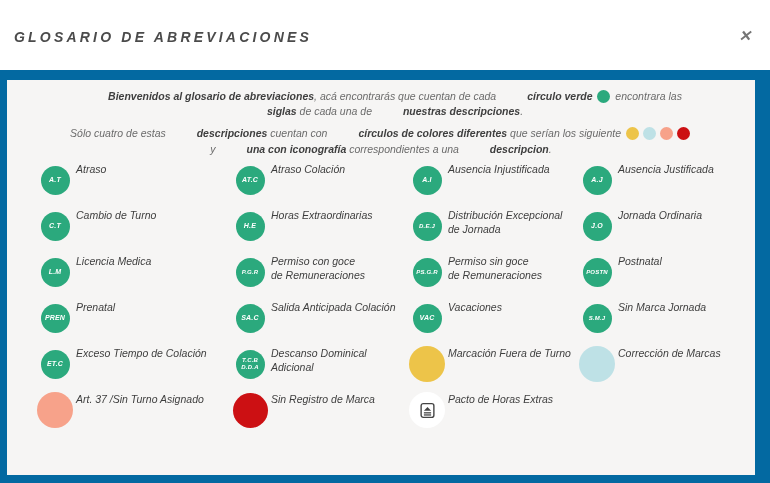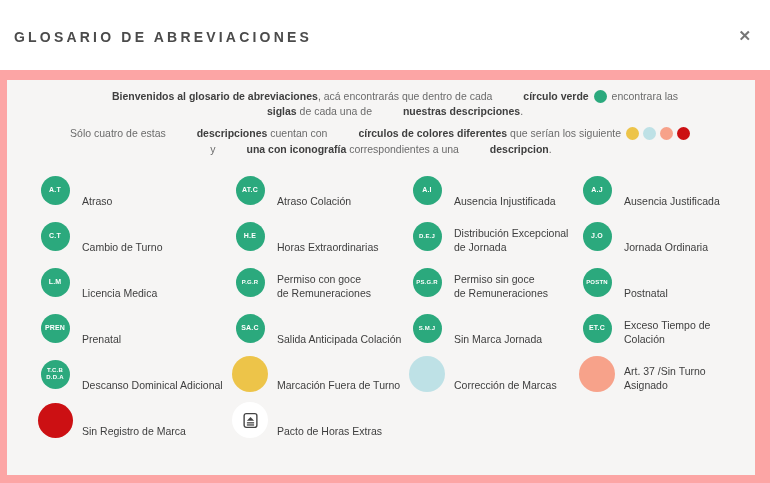--- a/index.html
+++ b/index.html
@@ -1,17 +1,17 @@
 <!DOCTYPE html>
 <html><head>
 <meta charset="utf-8">
 <style>
   html,body{margin:0;padding:0;background:#ffffff;}
   body{font-family:"Liberation Sans", sans-serif; -webkit-font-smoothing:antialiased;}
-  #stage{position:relative;width:770px;height:483px;background:#fca5a5;overflow:hidden;}
+  #stage{position:relative;width:770px;height:483px;background:#0369a1;overflow:hidden;font-style:italic;}
 
   
   .modal-header{position:absolute;top:0;left:0;right:0;height:70px;background:#ffffff;}
   .modal-title{position:absolute;left:14px;top:29px;font-size:14px;font-weight:bold;
     letter-spacing:3.2px;color:#4b4b4b;}
   .close-btn{position:absolute;right:19px;top:28px;font-size:15px;color:#757575;
     font-weight:bold;cursor:pointer;line-height:1;}
 
   
   .panel{position:absolute;left:7px;top:80px;width:748px;height:395px;background:#f6f5f4;}
@@ -24,21 +24,21 @@
     vertical-align:-3px;margin:0 2px;}
   .dot-green{background:#2ba97d;}
   .dot-yellow{background:#edc449;}
   .dot-blue{background:#bee1e6;}
   .dot-salmon{background:#f7a28a;}
   .dot-red{background:#cc1013;}
 
   
   .grid{position:absolute;left:30px;top:82px;right:8px;
     display:grid;grid-template-columns:195px 177px 170px 1fr;grid-auto-rows:46px;}
-  .item{display:flex;align-items:flex-end;gap:9px;}
+  .item{display:flex;align-items:flex-start;gap:3px;}
   .circle-box{width:36px;height:36px;flex:0 0 36px;display:flex;align-items:center;justify-content:center;}
   .circle{border-radius:50%;display:flex;align-items:center;justify-content:center;
     color:#ffffff;font-weight:bold;font-size:7px;letter-spacing:0.2px;text-align:center;
     white-space:pre-line;line-height:1.15;}
   .circle.small-text{font-size:6px;}
   .c-green{width:29px;height:29px;background:#2ba97d;}
   .c-yellow{width:36px;height:36px;background:#edc449;}
   .c-blue{width:36px;height:36px;background:#bee1e6;}
   .c-salmon{width:36px;height:36px;background:#f7a28a;}
   .c-red{width:35px;height:35px;background:#cc1013;}
@@ -50,21 +50,21 @@
 
 <div id="stage">
 
   <div class="modal-header">
     <div class="modal-title">GLOSARIO DE ABREVIACIONES</div>
     <div class="close-btn">✕</div>
   </div>
 
   <div class="panel">
     <div class="intro">
-      <p><span class="b">Bienvenidos al glosario de abreviaciones</span><span>, acá encontrarás que dentro de cada </span><span class="b">círculo verde</span><span> </span><span class="inline-dot dot-green"></span><span> encontrara las</span><br><span class="b">siglas</span><span> de cada una de </span><span class="b">nuestras descripciones</span><span>.</span></p>
+      <p><span class="b">Bienvenidos al glosario de abreviaciones</span><span>, acá encontrarás que cuentan de cada </span><span class="b">círculo verde</span><span> </span><span class="inline-dot dot-green"></span><span> encontrara las</span><br><span class="b">siglas</span><span> de cada una de </span><span class="b">nuestras descripciones</span><span>.</span></p>
       <p><span>Sólo cuatro de estas </span><span class="b">descripciones</span><span> cuentan con </span><span class="b">círculos de colores diferentes</span><span> que serían los siguiente </span><span class="inline-dot dot-yellow"></span><span class="inline-dot dot-blue"></span><span class="inline-dot dot-salmon"></span><span class="inline-dot dot-red"></span><br><span>y </span><span class="b">una con iconografía</span><span> correspondientes a una </span><span class="b">descripcion</span><span>.</span></p>
     </div>
     <div class="grid">
         <div class="item">
           <div class="circle-box">
             <div class="circle c-green">A.T</div>
           </div>
           <div class="item-label">Atraso</div>
         </div>
         <div class="item">
@@ -140,20 +140,26 @@
           <div class="circle-box">
             <div class="circle c-green">PREN</div>
           </div>
           <div class="item-label">Prenatal</div>
         </div>
         <div class="item">
           <div class="circle-box">
             <div class="circle c-green">SA.C</div>
           </div>
           <div class="item-label">Salida Anticipada Colación</div>
+        </div>
+        <div class="item">
+          <div class="circle-box">
+            <div class="circle c-green">VAC</div>
+          </div>
+          <div class="item-label">Vacaciones</div>
         </div>
         <div class="item">
           <div class="circle-box">
             <div class="circle c-green small-text">S.M.J</div>
           </div>
           <div class="item-label">Sin Marca Jornada</div>
         </div>
         <div class="item">
           <div class="circle-box">
             <div class="circle c-green">ET.C</div>

